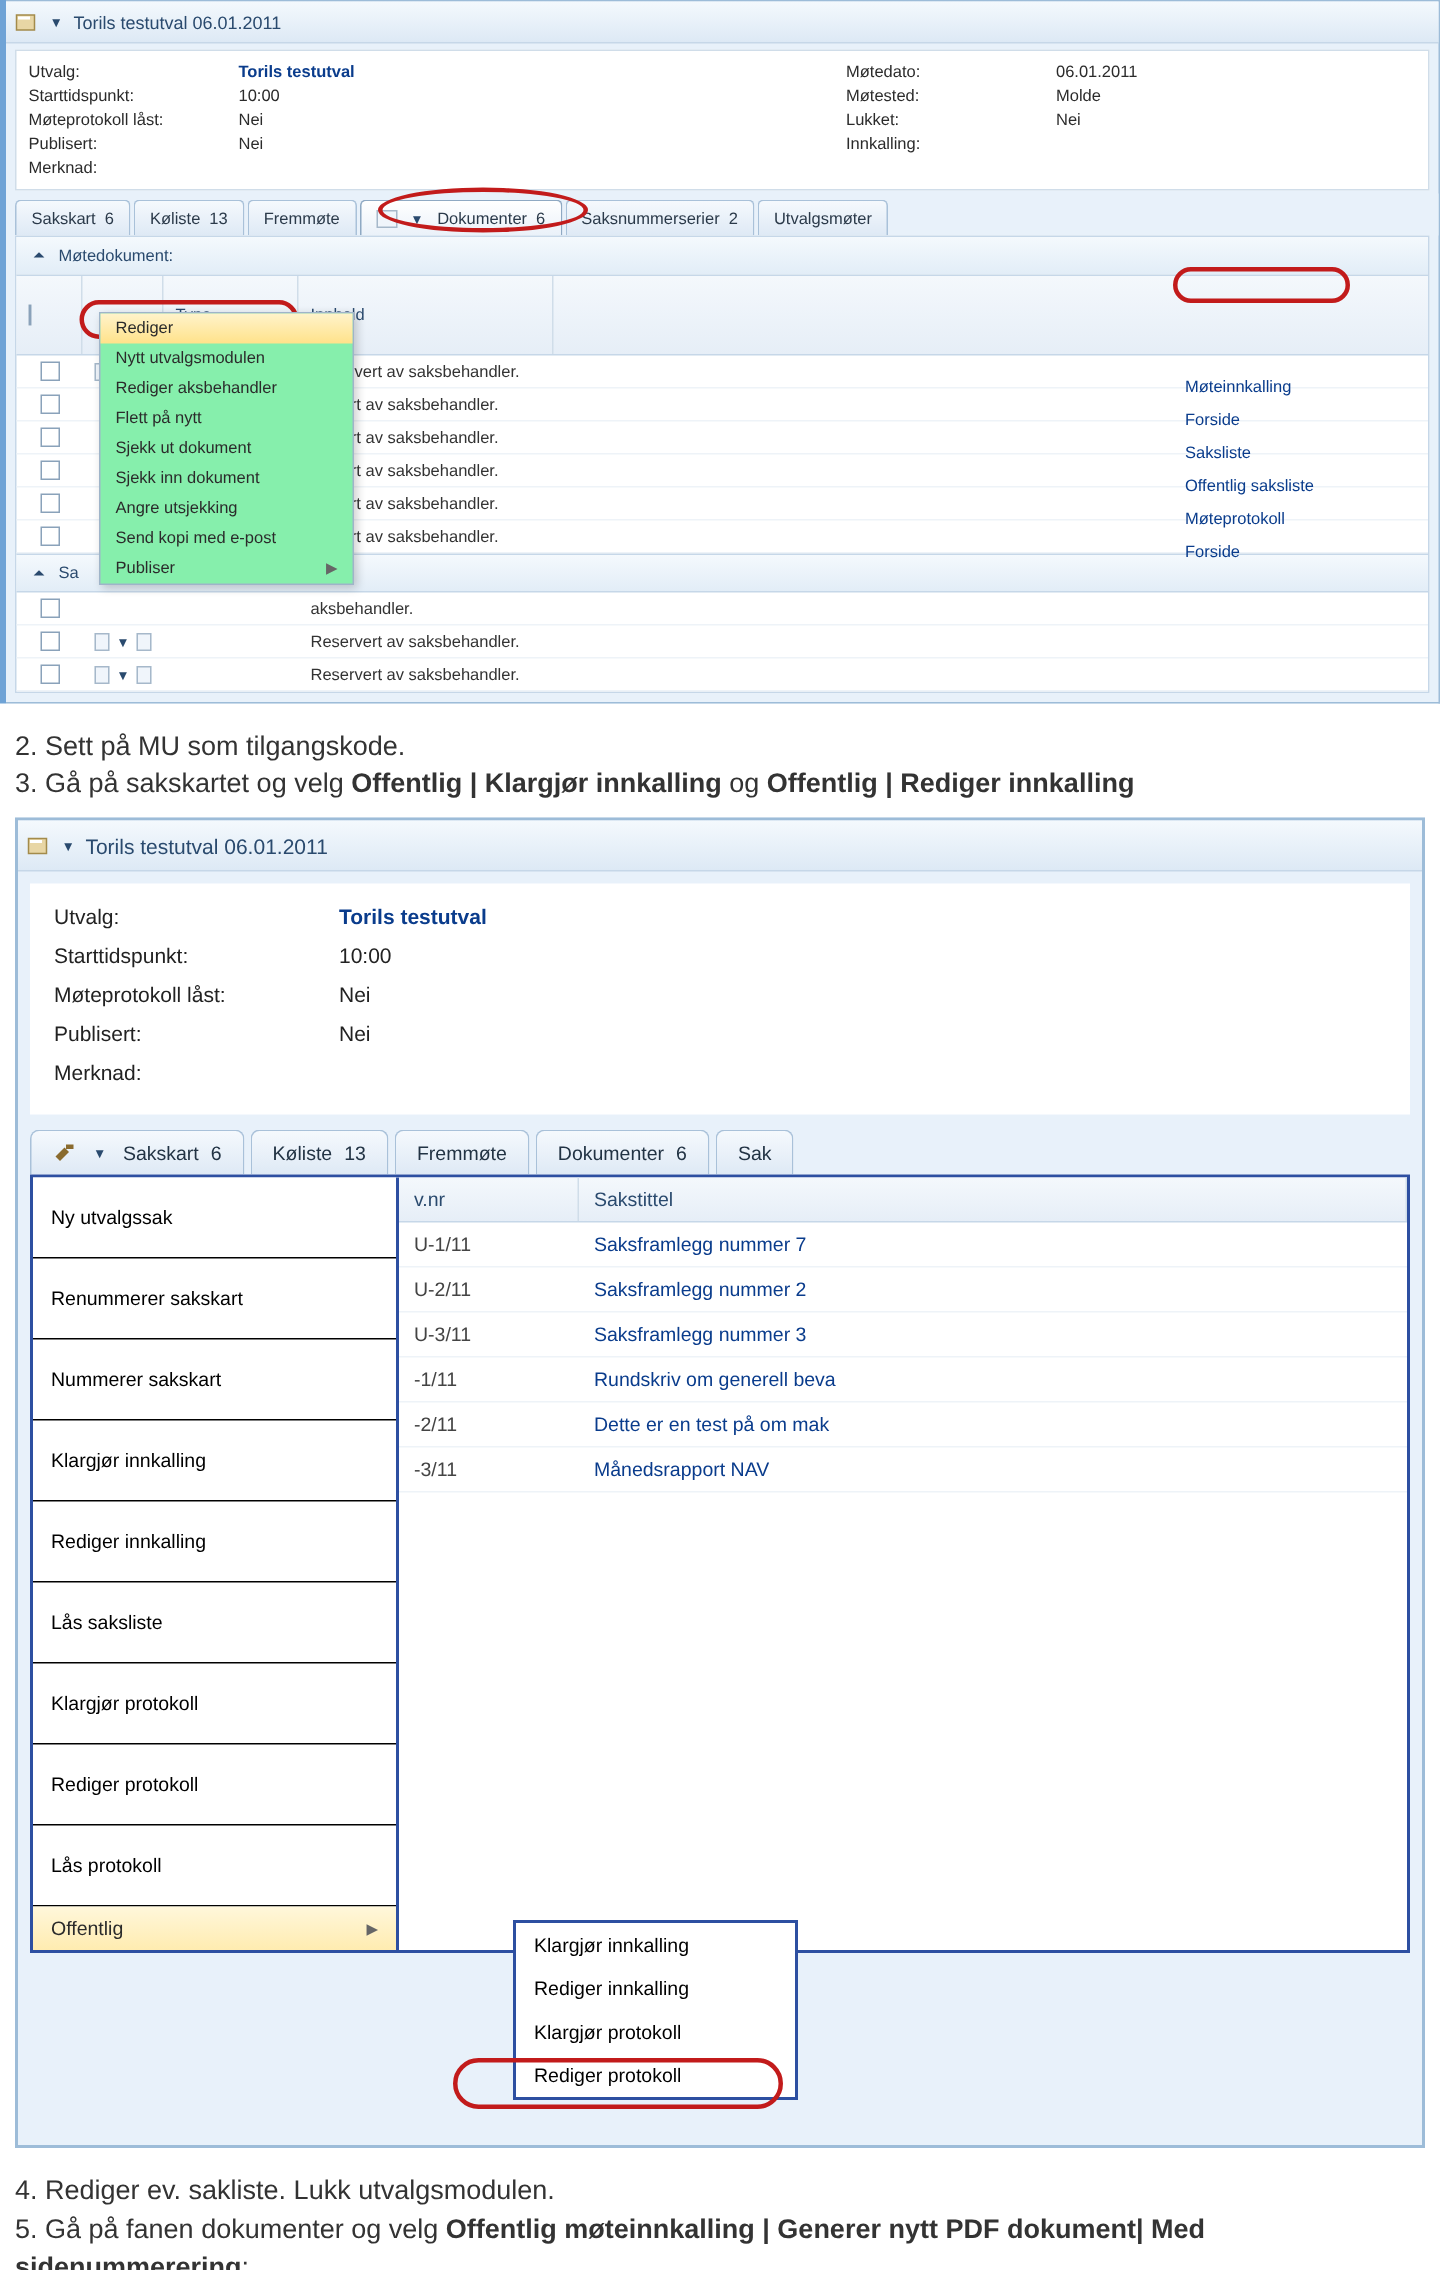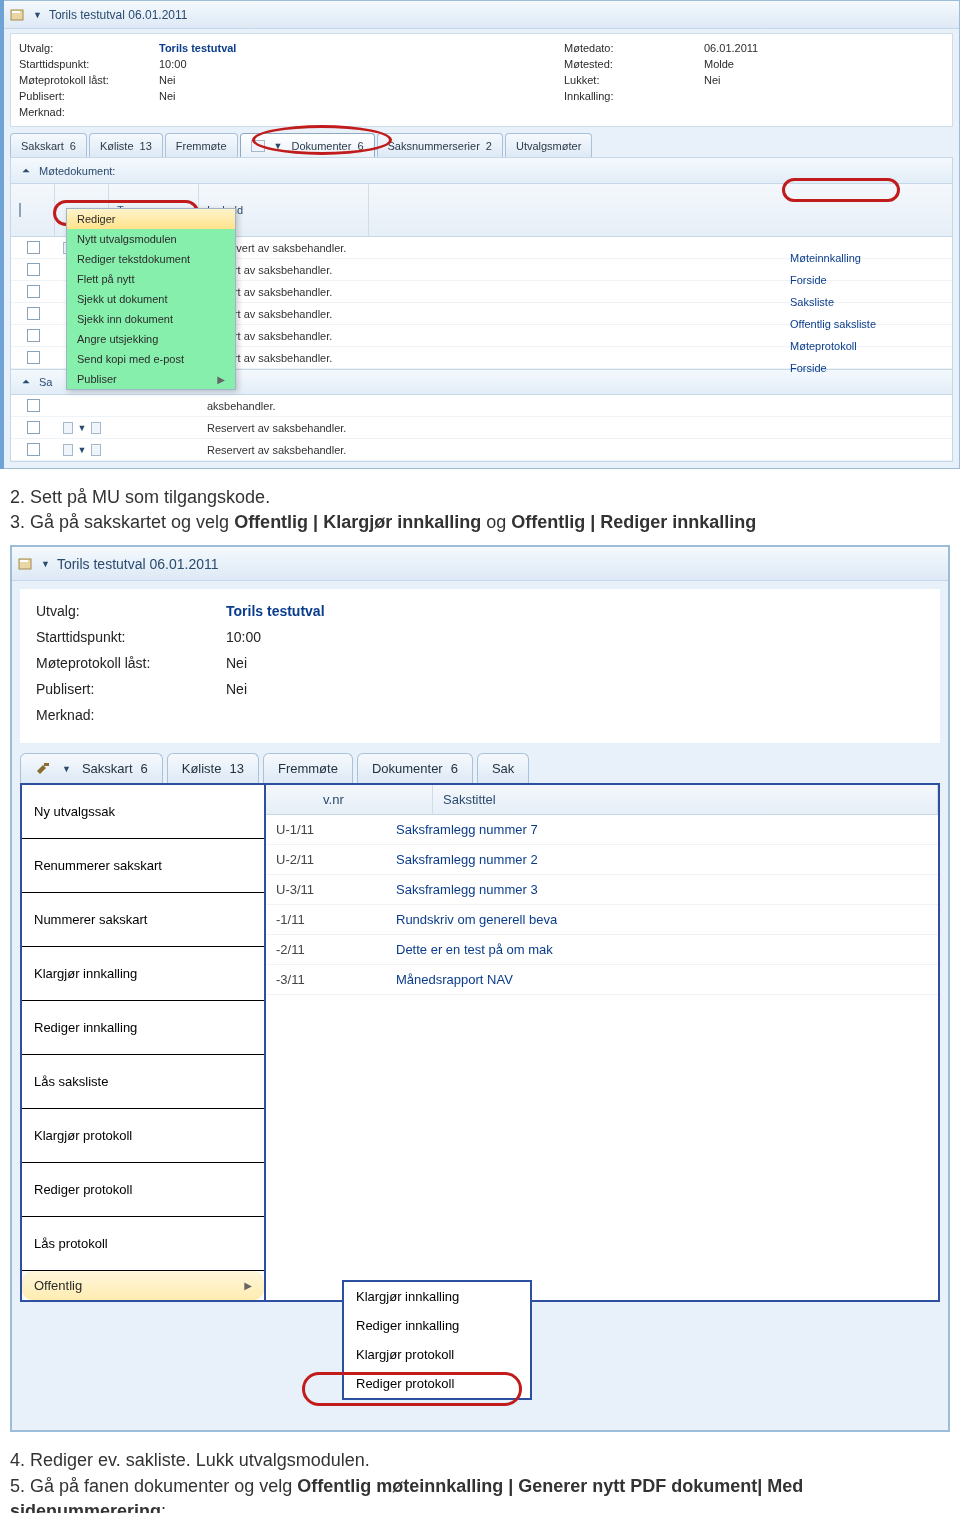--- a/index.html
+++ b/index.html
@@ -134,21 +134,20 @@
     padding: 4px 10px;
     color: #2b2b2b;
     display: flex;
     align-items: center;
   }
   .ctx-row.hl {
     background: linear-gradient(#fff3cb, #ffe28a);
   }
   .ctx-row.hl2 {
     background: linear-gradient(#fff7db, #ffecb0);
-    border-radius: 10px;
   }
   .ctx-row.sub { justify-content: space-between; }
   .doc-text {
     font-family: Verdana, Arial, sans-serif;
     font-size: 18px;
     color: #333;
     padding: 16px 10px 10px 10px;
     line-height: 1.4;
   }
   .doc-text b { font-weight: bold; }
@@ -204,21 +203,20 @@
   .leftmenu .lrow:last-child { border-bottom: none; }
   .rightcols {
     flex: 1;
     display: flex;
     flex-direction: column;
   }
   .rhead {
     display: flex;
     background: linear-gradient(#f4f8fc, #e6eef7);
     border-bottom: 1px solid #c6d7e8;
-    padding-left: 47px;
   }
   .rhead .rh { padding: 7px 10px; font-size: 13px; border-right: 1px solid #d0dde9; color: #2a4a6e; }
   .rrow { display: flex; border-bottom: 1px solid #eef3f8; }
   .rrow .rc { padding: 7px 10px; font-size: 13px; }
   .rc.vnr { width: 120px; color: #444; }
   .rc.title { flex: 1; color: #0a3c8c; }
   .submenu2 {
     position: absolute;
     left: 320px;
     bottom: -100px;
@@ -444,21 +442,21 @@
             <span class="mini-icon"></span>
           </div>
           <div class="cell type-col"></div>
           <div class="cell status-col">Reservert av saksbehandler.</div>
           <div class="cell innhold-col"></div>
         </div>
 
       <div class="ctx-menu" style="left:55px; top:50px;">
         <div class="ctx-row hl">Rediger</div>
         <div class="ctx-row">Nytt utvalgsmodulen</div>
-        <div class="ctx-row">Rediger tekstdokument</div>
+        <div class="ctx-row">Rediger aksbehandler</div>
         <div class="ctx-row">Flett på nytt</div>
         <div class="ctx-row">Sjekk ut dokument</div>
         <div class="ctx-row">Sjekk inn dokument</div>
         <div class="ctx-row">Angre utsjekking</div>
         <div class="ctx-row">Send kopi med e-post</div>
         <div class="ctx-row sub">
             <span>Publiser</span>
             <span class="chevr">▶</span>
           </div>
       </div>

